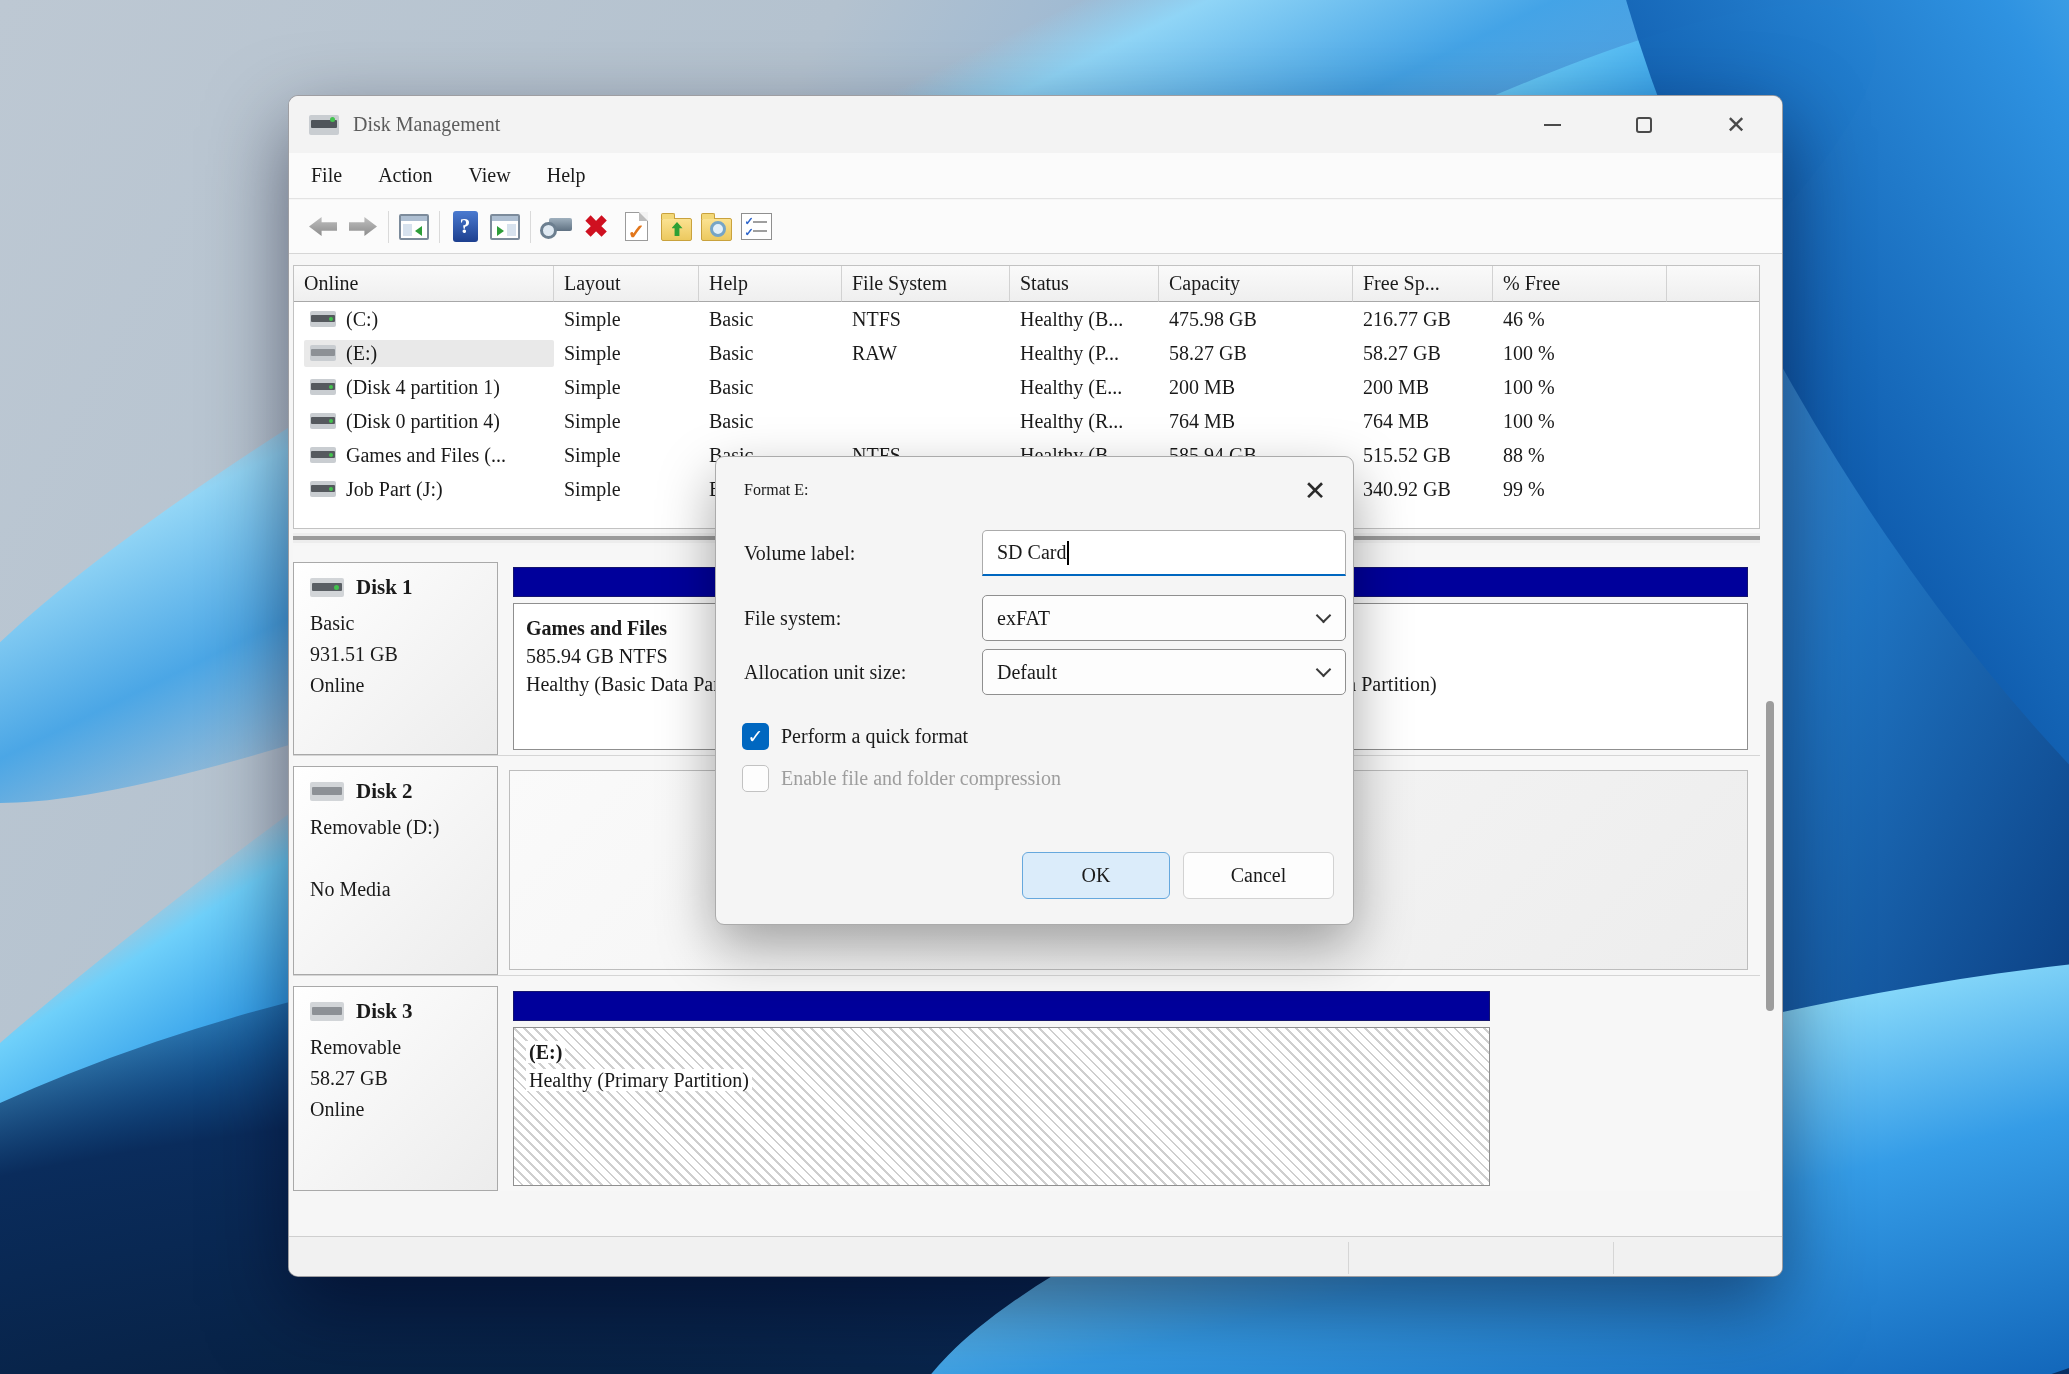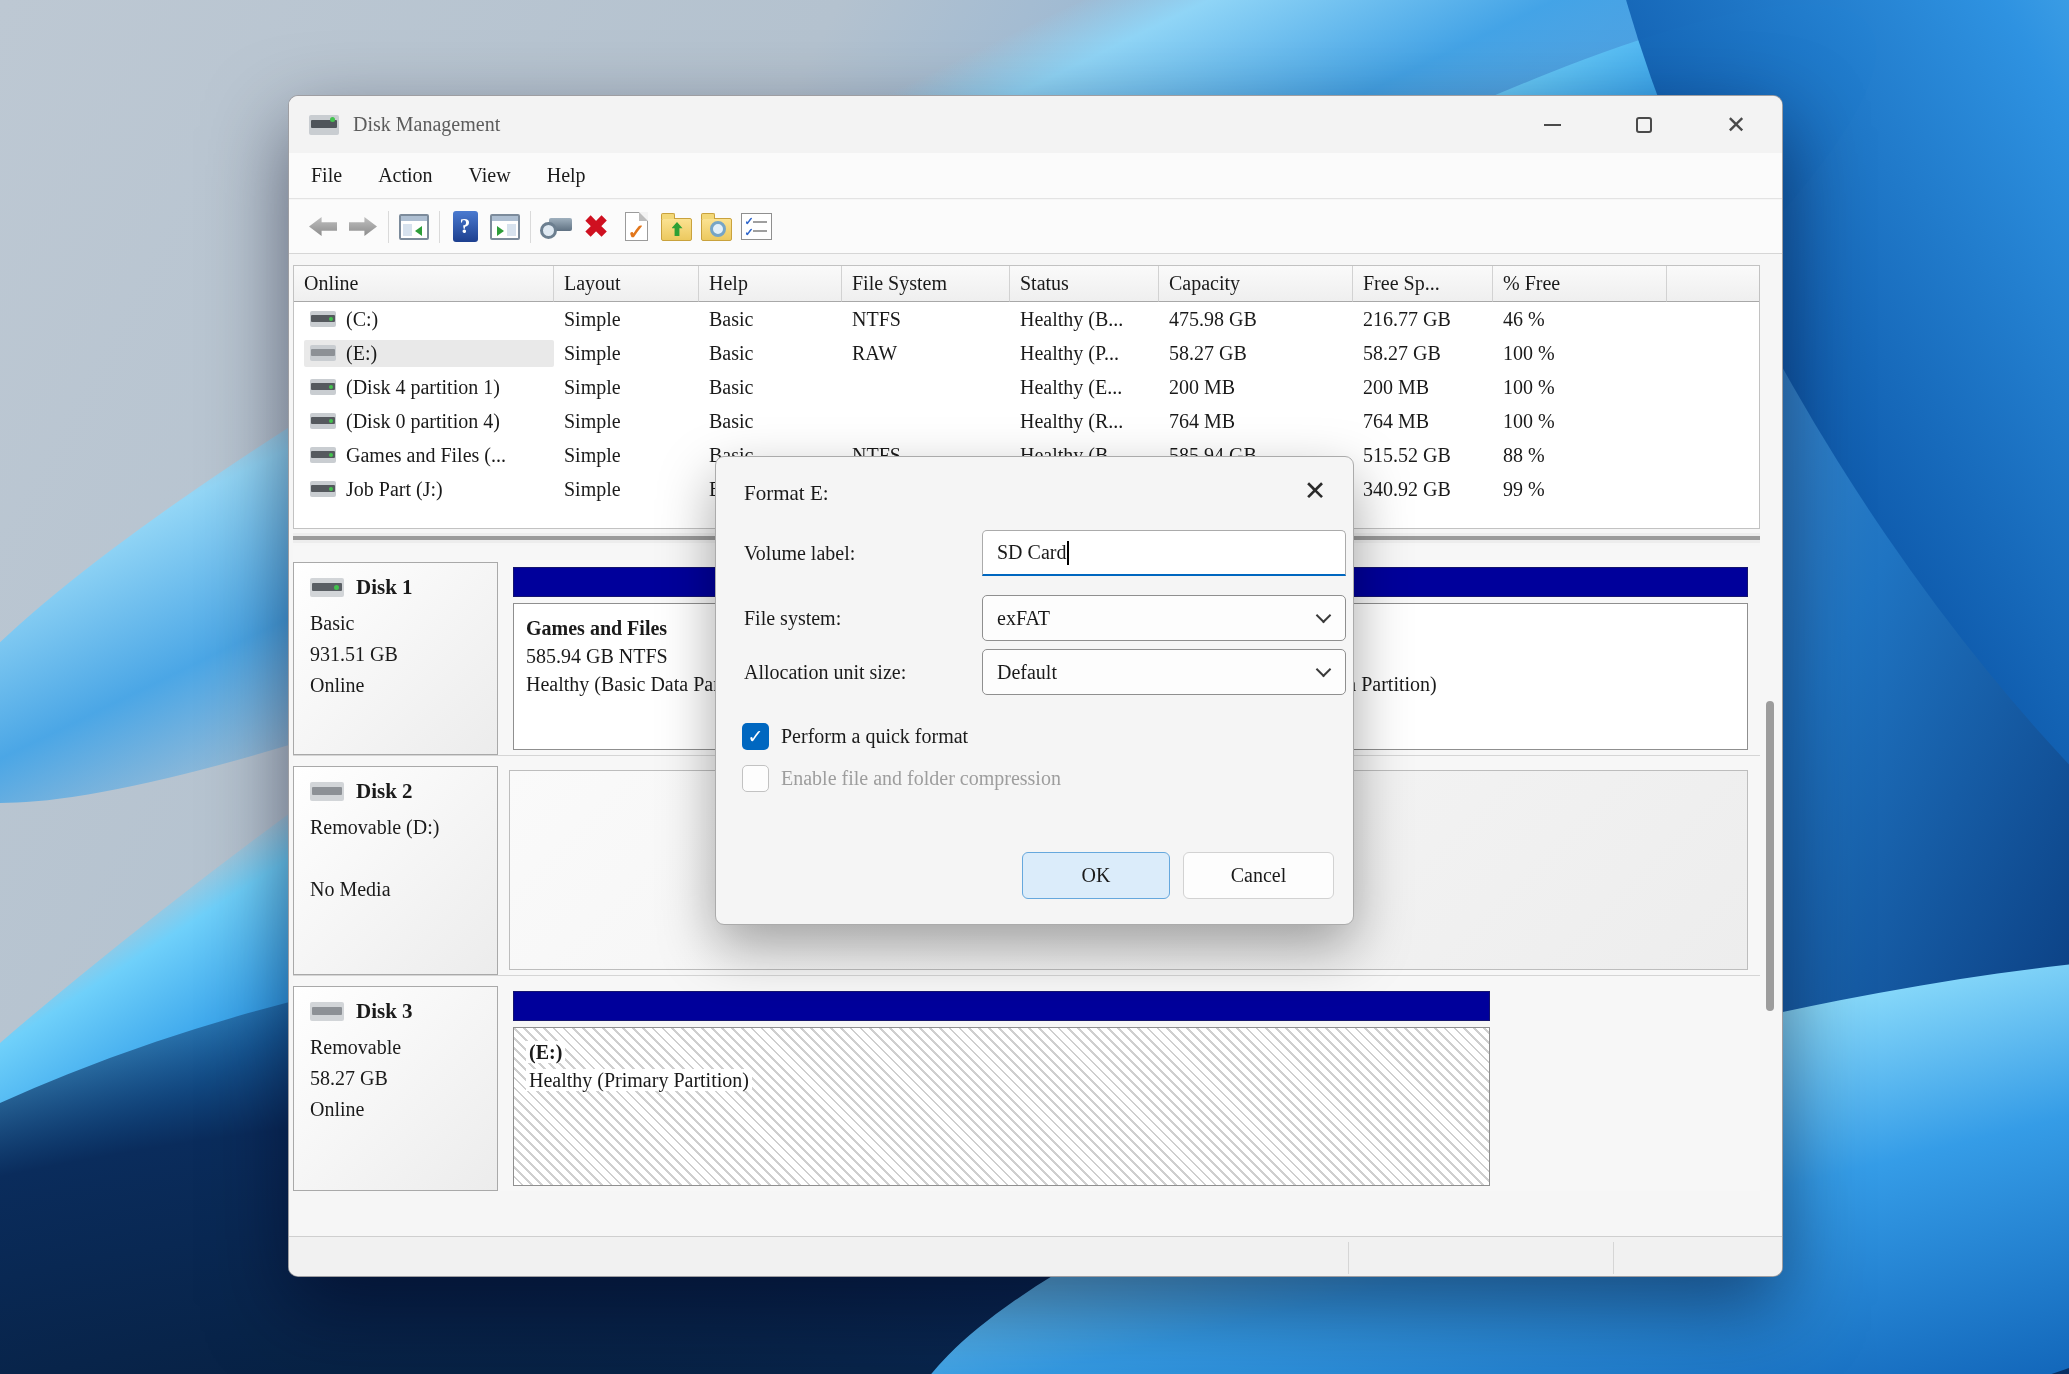--- a/index.html
+++ b/index.html
@@ -133,21 +133,21 @@
           gap:14px;padding-left:12px;font-size:20px;}
   .swatch{width:22px;height:24px;border:1px solid #555;flex:none;}
   .sw-black{background:#000;}
   .sw-blue{background:#00009b;margin-left:22px;}
   .statusbar{position:absolute;left:0;right:0;top:1140px;height:42px;background:#f1f1f1;border-top:1px solid #cfcfcf;}
   .sdiv{position:absolute;top:5px;width:1px;height:32px;background:#d6d6d6;}
 
   
   .dialog{position:absolute;left:426px;top:360px;width:639px;height:469px;background:#f5f5f5;border-radius:9px;
           border:1px solid #ababab;box-shadow:0 22px 55px rgba(0,0,0,.35);z-index:30;font-size:20px;}
-  .dlg-title{position:absolute;left:28px;top:24px;font-size:21px;}
+  .dlg-title{position:absolute;left:28px;top:24px;font-size:16px;}
   .dlg-close{position:absolute;right:18px;top:14px;width:40px;height:40px;display:flex;align-items:center;
           justify-content:center;font-size:27px;color:#2b2b2b;}
   .dlg-label{position:absolute;left:28px;height:46px;display:flex;align-items:center;}
   .fld{position:absolute;left:266px;width:364px;height:46px;background:#fff;display:flex;align-items:center;}
   .textbox{border:1px solid #ababab;border-bottom:2px solid #0067c0;border-radius:5px 5px 0 0;padding-left:14px;}
   .caret{display:inline-block;width:2px;height:24px;background:#000;vertical-align:middle;margin-left:1px;}
   .dropdown{border:1px solid #8f8f8f;border-radius:5px;background:#fdfdfd;justify-content:space-between;
           padding:0 16px 0 14px;}
   .chev{width:11px;height:11px;border-right:2px solid #3a3a3a;border-bottom:2px solid #3a3a3a;
           transform:rotate(45deg);margin-top:-5px;}

